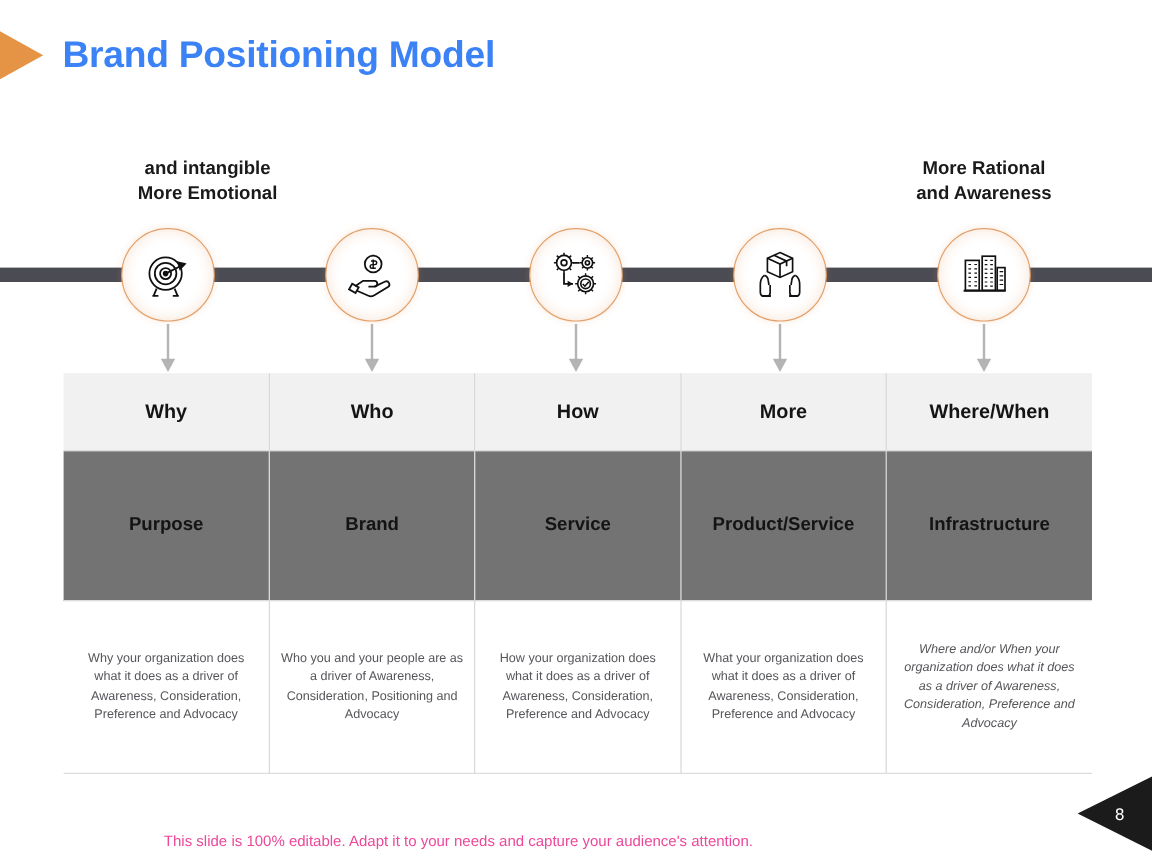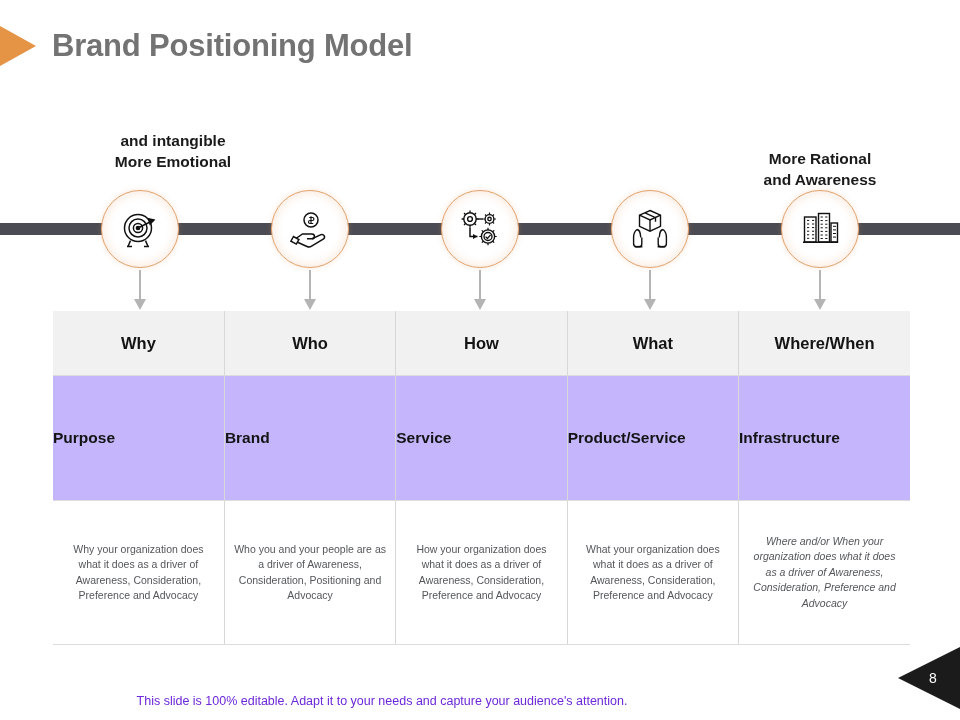--- a/index.html
+++ b/index.html
@@ -27,36 +27,36 @@
     border-bottom: 20px solid transparent;
     border-left: 36px solid #e59344;
   }
   .page-title {
     position: absolute;
     left: 52px;
     top: 26px;
     font-size: 31px;
     font-weight: bold;
     letter-spacing: -0.2px;
-    color: #737373;
+    color: #3b82f6;
     line-height: 40px;
     white-space: nowrap;
   }
 
   
   .spectrum-label {
     position: absolute;
     font-size: 15.5px;
     font-weight: bold;
     color: #1a1a1a;
     text-align: center;
     line-height: 21px;
   }
   .spectrum-left  { left: 58px;  top: 130px; width: 230px; }
-  .spectrum-right { left: 705px; top: 148px; width: 230px; }
+  .spectrum-right { left: 705px; top: 130px; width: 230px; }
 
   
   .rail {
     position: absolute;
     left: 0px;
     top: 223px;
     width: 960px;
     height: 12px;
     background: #4b4b53;
   }
@@ -123,22 +123,23 @@
     vertical-align: middle;
     font-size: 16.5px;
     font-weight: bold;
     color: #141414;
     border-right: 1.2px solid #d8d8d8;
     border-bottom: 1.2px solid #dcdcdc;
   }
   .row-head td:last-child { border-right: none; }
 
   .row-term td {
-    background: #c4b5fd;
+    background: #737373;
     height: 124px;
+    text-align: center;
     vertical-align: middle;
     font-size: 15.5px;
     font-weight: bold;
     color: #141414;
     border-right: 1.2px solid #d8d8d8;
     border-bottom: 1.2px solid #dcdcdc;
   }
   .row-term td:last-child { border-right: none; }
 
   .row-desc td {
@@ -158,21 +159,21 @@
   .row-desc td:last-child { border-right: none; font-style: italic; }
 
   
   .footer-note {
     position: absolute;
     left: 0px;
     top: 694px;
     width: 764px;
     text-align: center;
     font-size: 12.5px;
-    color: #6d28d9;
+    color: #ec4899;
   }
 
   
   .page-wedge {
     position: absolute;
     right: 0px;
     top: 647px;
     width: 62px;
     height: 62px;
   }
@@ -324,21 +325,21 @@
   <div class="stem"></div>
   <div class="head"></div>
 </div>
 
 <table class="matrix">
   <tbody>
       <tr class="row-head">
     <td>Why</td>
     <td>Who</td>
     <td>How</td>
-    <td>What</td>
+    <td>More</td>
     <td>Where/When</td>
   </tr>
   <tr class="row-term">
     <td>Purpose</td>
     <td>Brand</td>
     <td>Service</td>
     <td>Product/Service</td>
     <td>Infrastructure</td>
   </tr>
   <tr class="row-desc">

